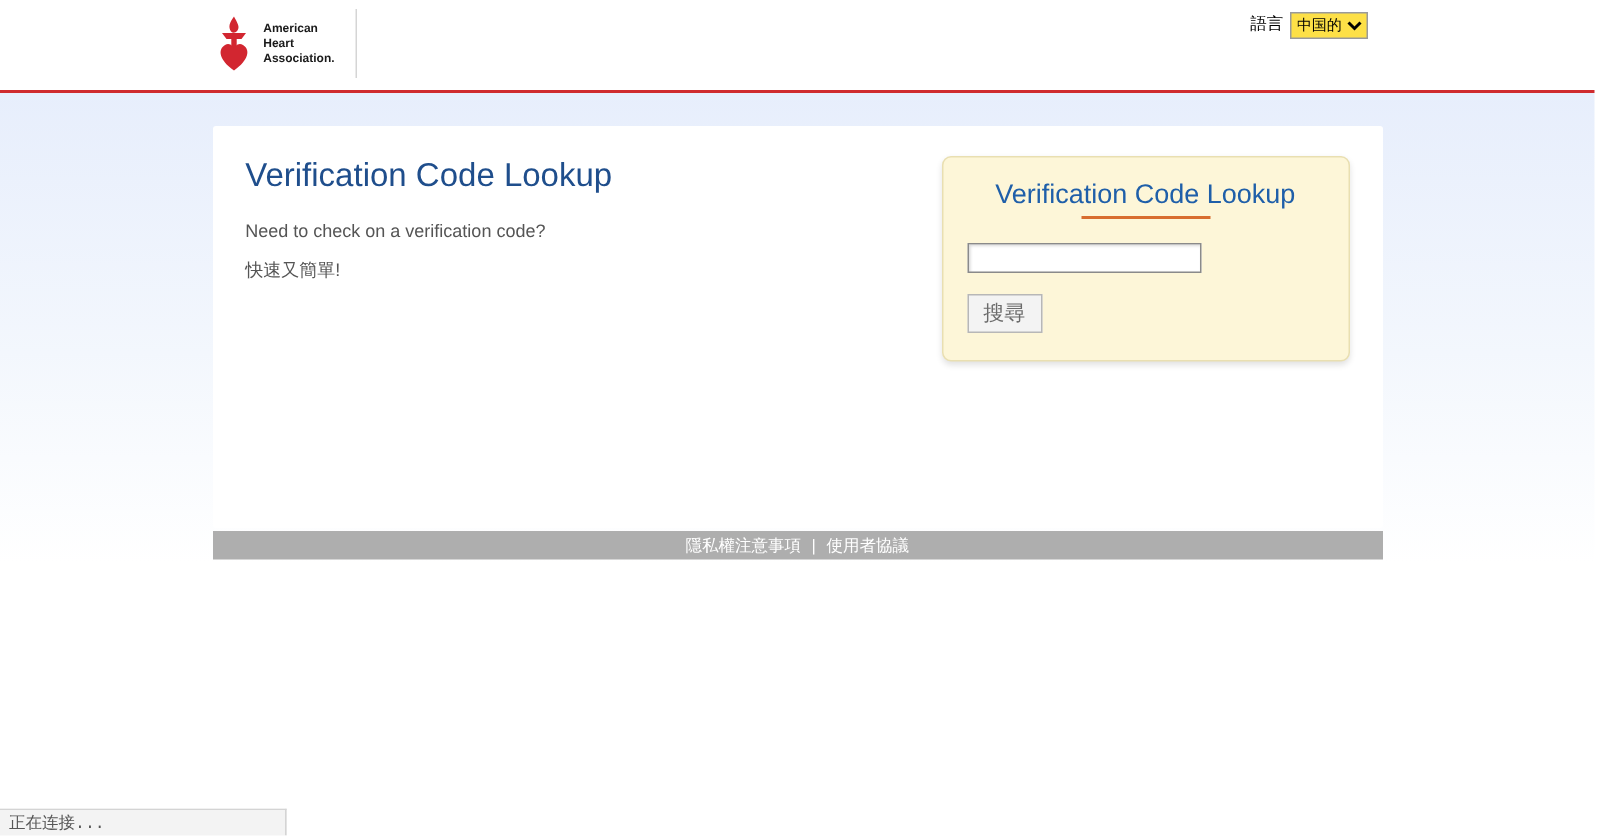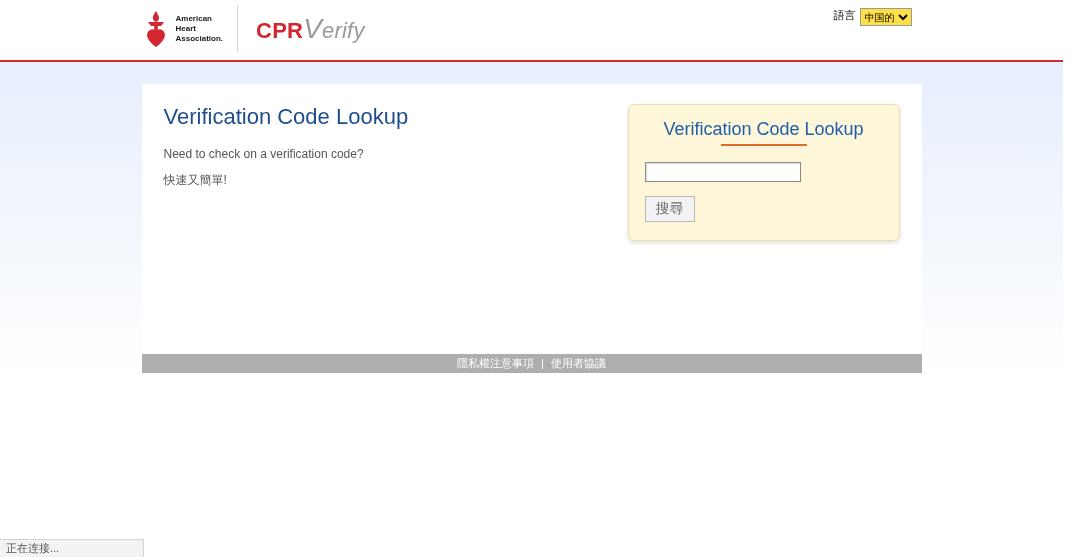--- a/index.html
+++ b/index.html
@@ -201,21 +201,22 @@
   .status-strip {
     position: fixed;
     left: 0;
     bottom: 0;
     background: #f3f3f3;
     border: 1px solid #d4d4d4;
     border-left: none;
     border-bottom: none;
     font-size: 11px;
     color: #555;
-    padding: 1px 84px 1px 6px;
+    padding: 1px 120px 1px 6px;
+    font-family: Liberation Mono, monospace;
   }
 </style>
 </head>
 <body>
 
 <div class="viewport">
 
   <div class="topbar">
     <div class="topbar-inner">
       <div class="logo-wrap">
@@ -227,23 +228,20 @@
             <path d="M6 13 L22 13 L19 17 L9 17 Z" fill="#d22630"></path>
 
             <rect x="12.2" y="17" width="3.6" height="7" fill="#d22630"></rect>
 
             <path d="M14 38 C4 31 3 24 8 21 C11 19 14 22 14 24 C14 22 17 19 20 21 C25 24 24 31 14 38 Z" fill="#d22630"></path>
           </svg>
           <div class="aha-text">American
 Heart
 Association.</div>
         </div>
-        <div class="cpr-logo">
-          <span class="red">CPR</span><span class="big">V</span><span class="gray">erify</span>
-        </div>
       </div>
 
       <div class="lang-picker">
         <span>語言</span>
         <select>
           <option>中国的</option>
         </select>
       </div>
     </div>
   </div>

